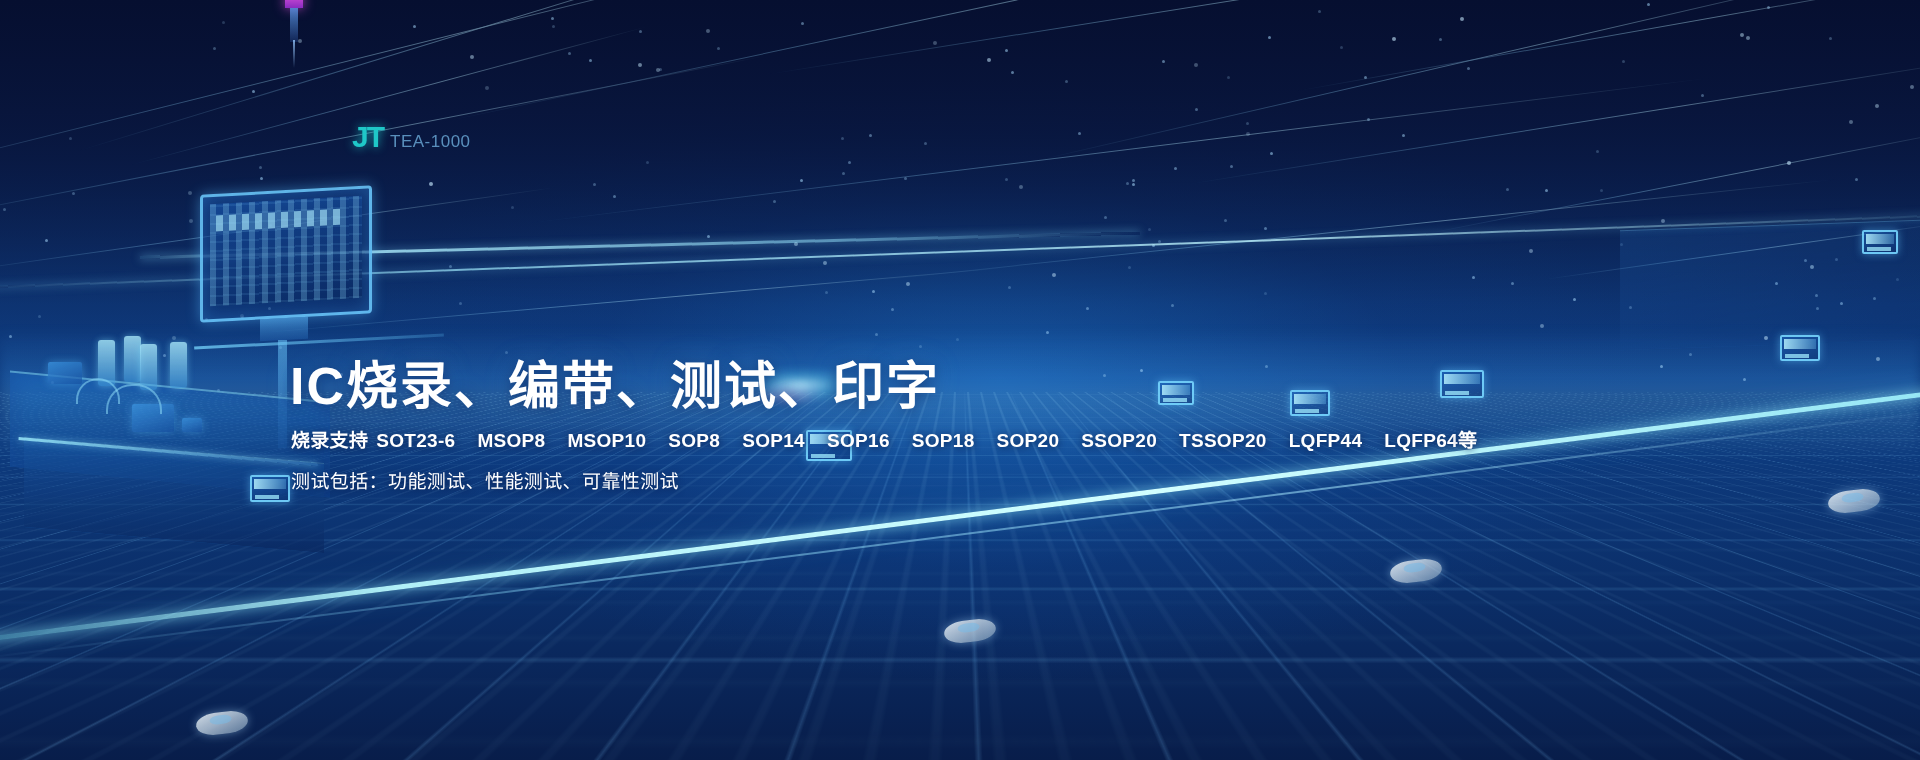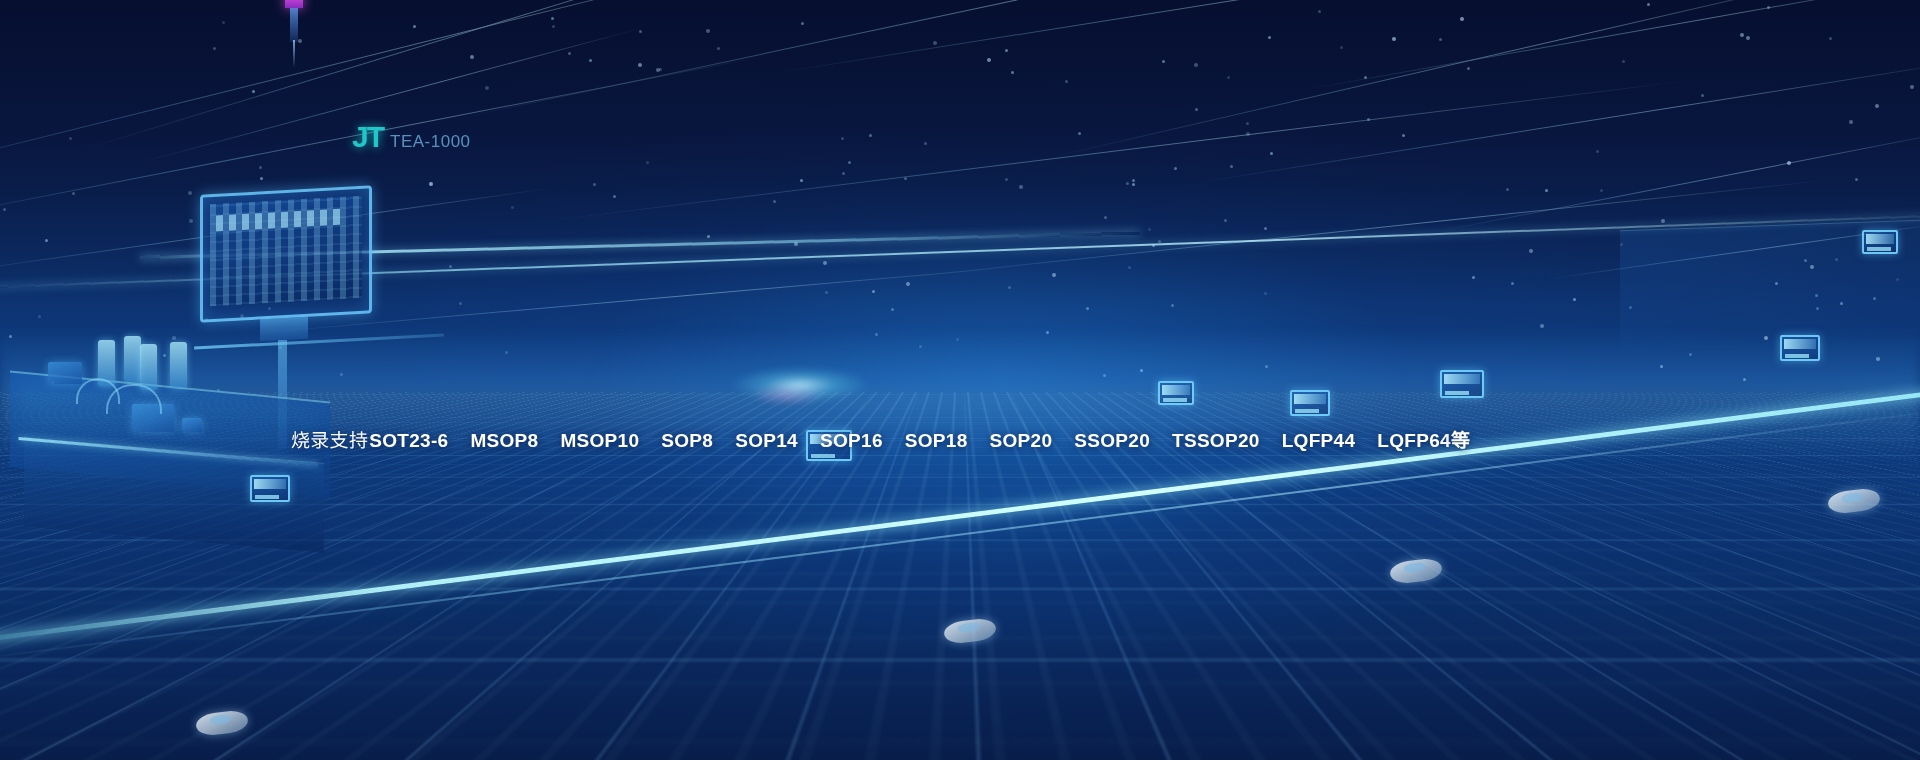--- a/index.html
+++ b/index.html
@@ -263,21 +263,21 @@
     display:flex;flex-direction:column;gap:14px;
   }
   .spec-line{
     font-size:19px;color:#ffffff;line-height:1.4;white-space:nowrap;
     text-shadow:0 1px 7px rgba(8,30,80,.9);
   }
   .spec-line.packages{
     display:flex;align-items:baseline;
     font-weight:bold;letter-spacing:.3px;
   }
-  .spec-line.packages .lead{font-weight:normal;margin-right:1px;}
+  .spec-line.packages .lead{font-weight:bold;margin-right:8px;}
   .spec-line.packages .pkg{margin-left:22px;}
   .spec-line.packages .pkg:first-of-type{margin-left:0;}
   .spec-line.packages .suffix{margin-left:0;}
   .spec-line.body{font-weight:normal;letter-spacing:.4px;}
 </style>
 </head>
 <body>
 
 <div class="banner">
 
@@ -535,25 +535,27 @@
   <div class="puck" style="left:1390px;top:560px;transform:rotate(-7deg);"></div>
   <div class="puck" style="left:1828px;top:490px;transform:rotate(-7deg);"></div>
 
   <div class="content">
 
     <div class="logo">
       <span class="mark">JT</span>
       <span class="model">TEA-1000</span>
     </div>
 
+    <h1 class="headline">IC烧录、编带、测试、印字</h1>
 
     <div class="spec-lines">
 
       <div class="spec-line packages">
         <span class="lead">烧录支持</span>
         <span id="pkg-container"><span class="pkg" style="margin-left: 0px;">SOT23-6</span><span class="pkg">MSOP8</span><span class="pkg">MSOP10</span><span class="pkg">SOP8</span><span class="pkg">SOP14</span><span class="pkg">SOP16</span><span class="pkg">SOP18</span><span class="pkg">SOP20</span><span class="pkg">SSOP20</span><span class="pkg">TSSOP20</span><span class="pkg">LQFP44</span><span class="pkg">LQFP64</span><span class="suffix">等</span></span>
       </div>
 
+      <div class="spec-line body">测试包括：功能测试、性能测试、可靠性测试</div>
 
 
     </div>
   </div>
 </div>
 
 </body></html>

